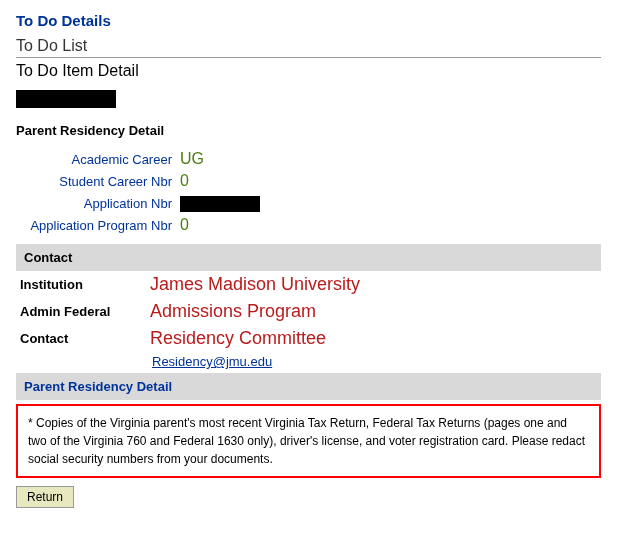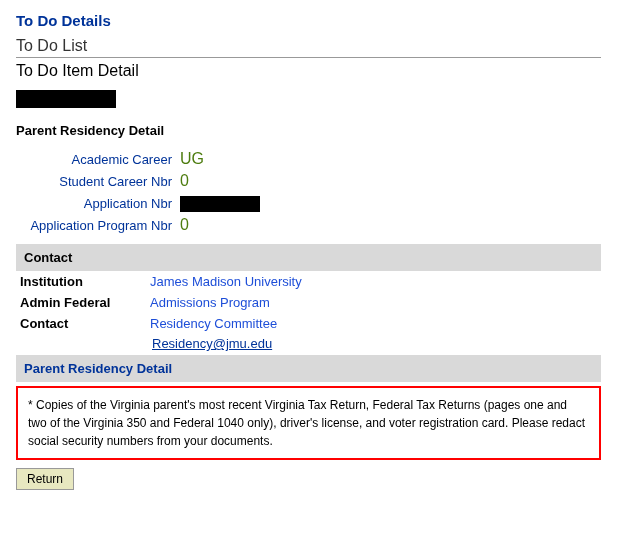--- a/index.html
+++ b/index.html
@@ -88,23 +88,23 @@
     }
     .contact-detail-label {
       text-align: left;
       font-weight: bold;
       width: 130px;
       padding: 3px 6px 3px 4px;
       font-size: 13px;
       color: #000;
     }
     .contact-detail-value {
-      font-size: 13px;
+      font-size: 18px;
       padding: 3px 4px;
-      color: #1d4ed8;
+      color: #b91c1c;
     }
     .contact-email {
       color: #003399;
       text-decoration: underline;
       font-size: 13px;
     }
     .contact-email-row td {
       padding: 2px 4px 2px 136px;
     }
     .parent-residency-section {
@@ -214,19 +214,19 @@
   </tbody>
     </table>
 </div>
 
 
 <div class="parent-residency-section">
   <span class="parent-residency-title">Parent Residency Detail</span>
 </div>
 
 
-<div class="notice-box">* Copies of the Virginia parent's most recent Virginia Tax Return, Federal Tax Returns (pages one and two of the Virginia 350 and Federal 1040 only), driver's license, and voter registration card. Please redact social security numbers from your documents.</div>
+<div class="notice-box">* Copies of the Virginia parent's most recent Virginia Tax Return, Federal Tax Returns (pages one and two of the Virginia 760 and Federal 1630 only), driver's license, and voter registration card. Please redact social security numbers from your documents.</div>
 
 
 <button class="return-button">Return</button>
 
 
 
 
 </body></html>

